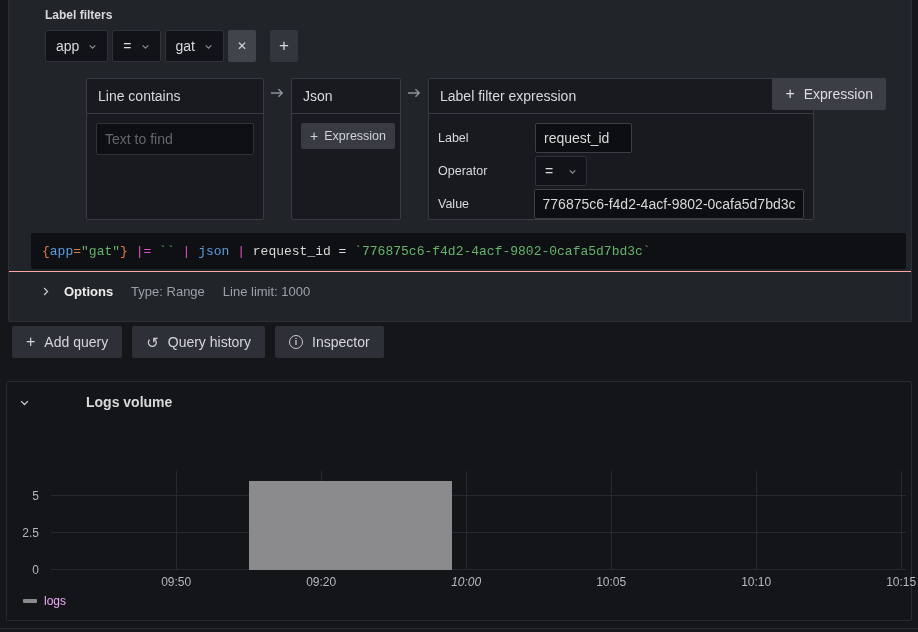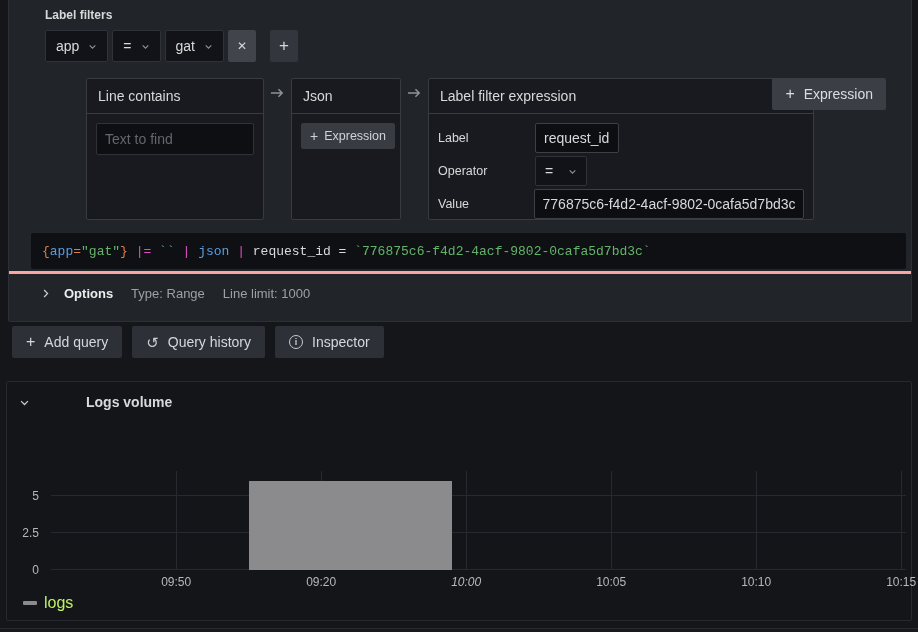--- a/index.html
+++ b/index.html
@@ -59,21 +59,21 @@
     display:flex; align-items:center; gap:9px; cursor:pointer;
   }
   
   .query-preview {
     position:absolute; left:22px; top:233px; width:875px; height:36px;
     background:#0e1014; border-radius:2px; display:flex; align-items:center; padding:0 11px;
     font-family:"Liberation Mono","DejaVu Sans Mono",monospace; font-size:13px; white-space:pre;
   }
   
   .options-row {
-    position:absolute; left:0; top:271px; width:100%; height:51px; border-top:3px solid #fca5a5;
+    position:absolute; left:0; top:271px; width:100%; height:51px; border-top:1px solid #fca5a5;
     display:flex; align-items:flex-start; padding:12px 0 0 32px; gap:18px;
   }
   .options-toggle { display:flex; align-items:center; gap:14px; cursor:pointer; }
   .options-title { font-size:13px; font-weight:600; color:#eceded; }
   .options-meta { font-size:13px; color:#9da0a6; }
   
   .toolbar { position:absolute; left:12px; top:326px; display:flex; gap:10px; }
   .toolbar-btn {
     height:32px; padding:0 14px; background:#2d3036; border:none; border-radius:2px;
     color:#d5d7da; font-size:14px; font-weight:500; display:flex; align-items:center; gap:9px; cursor:pointer;
@@ -94,21 +94,21 @@
   .chart-plot { position:absolute; left:44px; top:89px; width:855px; height:99px; }
   .vline { position:absolute; top:0; bottom:0; width:1px; background:#262a30; }
   .hline { position:absolute; left:0; right:0; height:1px; background:#262a30; }
   .bar { position:absolute; bottom:0; }
   .y-axis { position:absolute; left:0; top:89px; width:38px; height:99px; }
   .y-tick { position:absolute; right:6px; font-size:12px; color:#b5b8bc; text-align:right; width:32px; }
   .x-axis { position:absolute; left:44px; top:193px; width:855px; height:16px; }
   .x-tick { position:absolute; font-size:12px; color:#b5b8bc; transform:translateX(-50%); white-space:nowrap; }
   .legend { position:absolute; left:16px; top:212px; display:flex; align-items:center; gap:7px; cursor:pointer; }
   .legend-swatch { width:14px; height:4px; border-radius:1px; }
-  .legend-label { font-size:16px; color:#bef264; }
+  .legend-label { font-size:12px; color:#f0abfc; }
   .next-panel-strip { position:absolute; left:0; bottom:0; width:100%; height:4px; background:#17191d; border-top:1px solid #26292e; }
 </style>
 </head>
 <body>
 
 <div class="query-container">
 
   <div class="section-label">Label filters</div>
 
   <div class="pills-row">
@@ -167,21 +167,21 @@
       <svg width="15" height="10" viewBox="0 0 16 10">
           <path d="M1 5h12M9 1l4 4-4 4" stroke="#8e9197" stroke-width="1.6" fill="none"></path>
         </svg>
     </div>
 
     <div class="card card-lfe">
       <div class="card-header">Label filter expression</div>
       <div class="card-body">
         <div class="lfe-row">
           <span class="lfe-label">Label</span>
-          <input class="text-input lfe-input" style="width: 84px;" type="text" value="request_id">
+          <input class="text-input lfe-input" style="width: 97px;" type="text" value="request_id">
         </div>
         <div class="lfe-row">
           <span class="lfe-label">Operator</span>
           <div class="op-select">
             <span>=</span>
             <svg width="9" height="9" viewBox="0 0 16 16">
                 <path d="M3 6l5 5 5-5" stroke="#8e9197" stroke-width="2" fill="none"></path>
               </svg>
           </div>
         </div>

